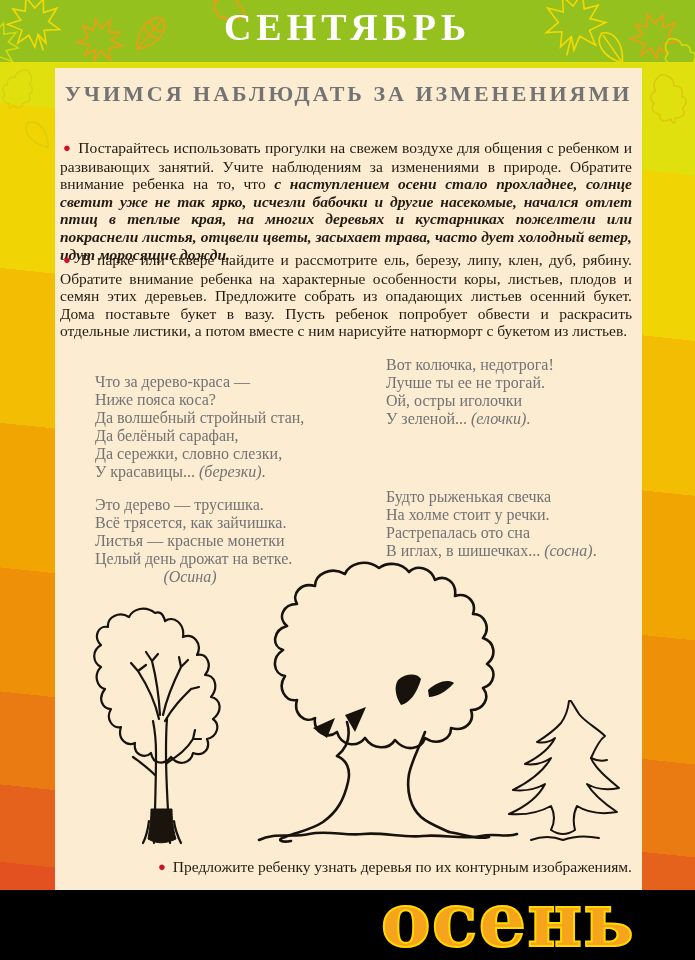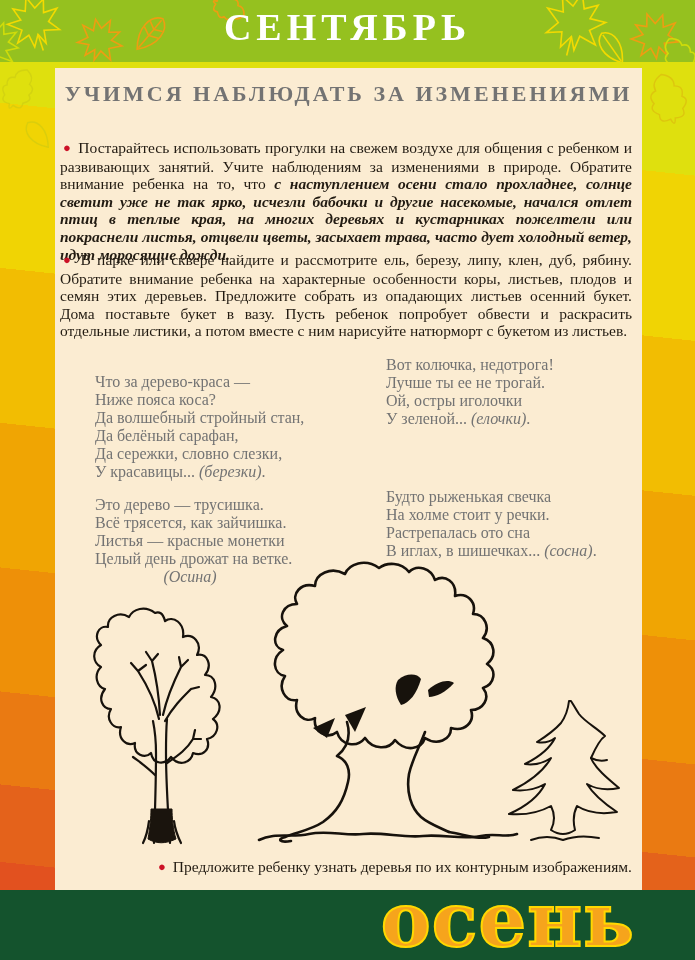--- a/index.html
+++ b/index.html
@@ -61,21 +61,21 @@
     color:rgba(214,184,140,0.38);
     text-shadow:-1px -2px 1px rgba(255,255,255,0.85), 2px 3px 3px rgba(140,100,55,0.28);
     z-index:1;
   }
   .tree{position:absolute;}
   .tree-birch{left:38px;top:537px;}
   .tree-oak{left:196px;top:492px;}
   .tree-spruce{left:432px;top:630px;}
   .footer{
     position:absolute;left:0;bottom:0;width:695px;height:70px;
-    background:#14532d;z-index:3;
+    background:#000000;z-index:3;
   }
   .season{
     position:absolute;right:60px;top:-14px;
     font-family:"DejaVu Serif", serif;font-weight:bold;font-size:75px;
     color:#f6a41c;-webkit-text-stroke:2px #ffd800;letter-spacing:1px;
   }
   svg path, svg line{vector-effect:non-scaling-stroke;}
 </style>
 </head>
 <body>

